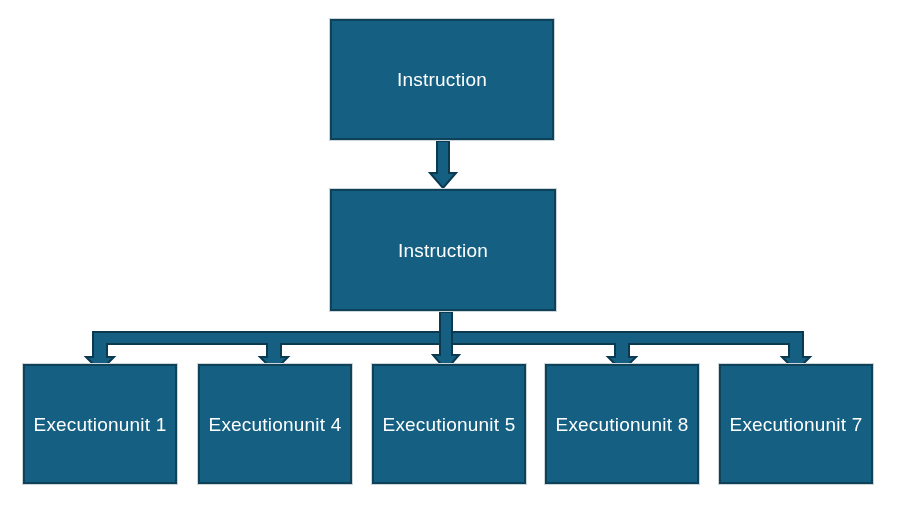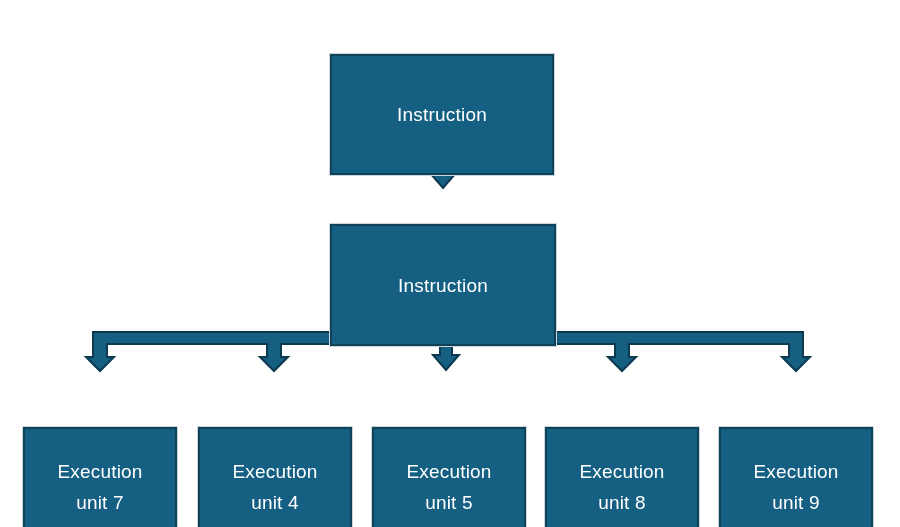--- a/index.html
+++ b/index.html
@@ -38,33 +38,31 @@
     stroke-linejoin: miter;
   }
   .node {
     position: absolute;
     box-sizing: border-box;
     background: var(--node-fill);
     border: 2px solid var(--node-border);
     box-shadow: 0 0 0 1px #ccd6da;
     color: var(--text-color);
     display: flex;
-    flex-direction: column;
     align-items: center;
     justify-content: center;
     text-align: center;
     font-size: 19px;
     line-height: 31px;
     letter-spacing: 0.2px;
-    margin-top: 35px;
   }
   .node .line { display: block; }
   .node-fetch   { left: 330px; top: 19px;  width: 224px; height: 121px; }
   .node-decoder { left: 330px; top: 189px; width: 226px; height: 122px; }
-  .exec { top: 392px; width: 154px; height: 120px; }
+  .exec { top: 364px; width: 154px; height: 120px; }
   .node-exec1 { left: 23px;  }
   .node-exec2 { left: 198px; }
   .node-exec3 { left: 372px; }
   .node-exec4 { left: 545px; }
   .node-exec5 { left: 719px; }
 </style>
 </head>
 <body>
 
 <div class="stage">
@@ -84,36 +82,36 @@
   <div class="node node-fetch">
     <span class="line">Instruction</span>
   </div>
 
   <div class="node node-decoder">
     <span class="line">Instruction</span>
   </div>
 
   <div class="node exec node-exec1">
     <span class="line">Execution</span>
-    <span class="line">unit 7</span>
+    <span class="line">unit 1</span>
   </div>
 
   <div class="node exec node-exec2">
     <span class="line">Execution</span>
     <span class="line">unit 4</span>
   </div>
 
   <div class="node exec node-exec3">
     <span class="line">Execution</span>
     <span class="line">unit 5</span>
   </div>
 
   <div class="node exec node-exec4">
     <span class="line">Execution</span>
     <span class="line">unit 8</span>
   </div>
 
   <div class="node exec node-exec5">
     <span class="line">Execution</span>
-    <span class="line">unit 9</span>
+    <span class="line">unit 7</span>
   </div>
 
 </div>
 
 </body></html>

